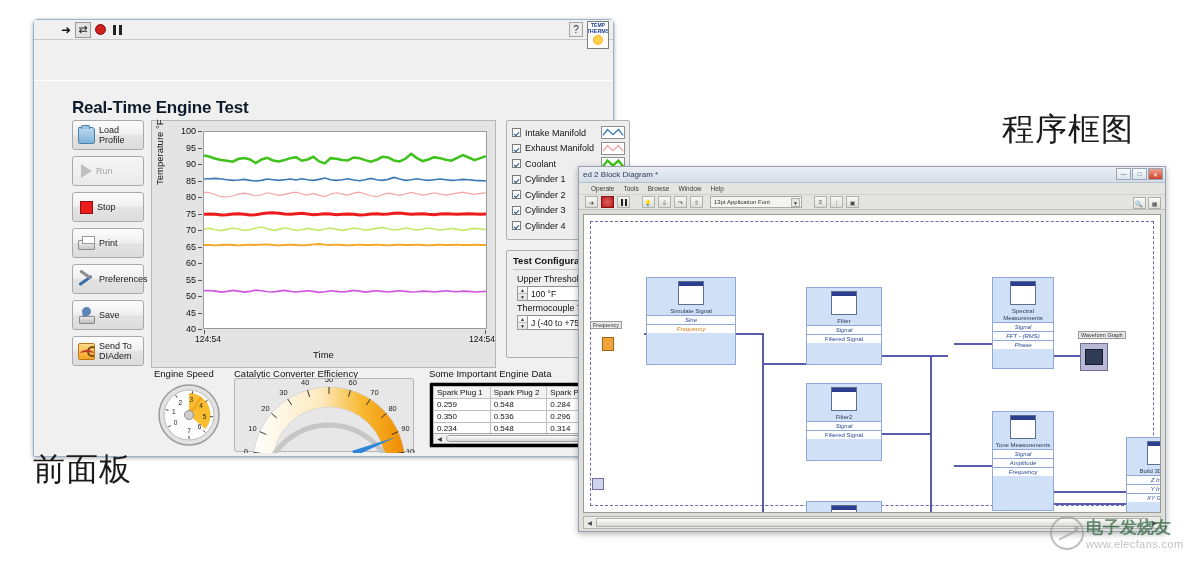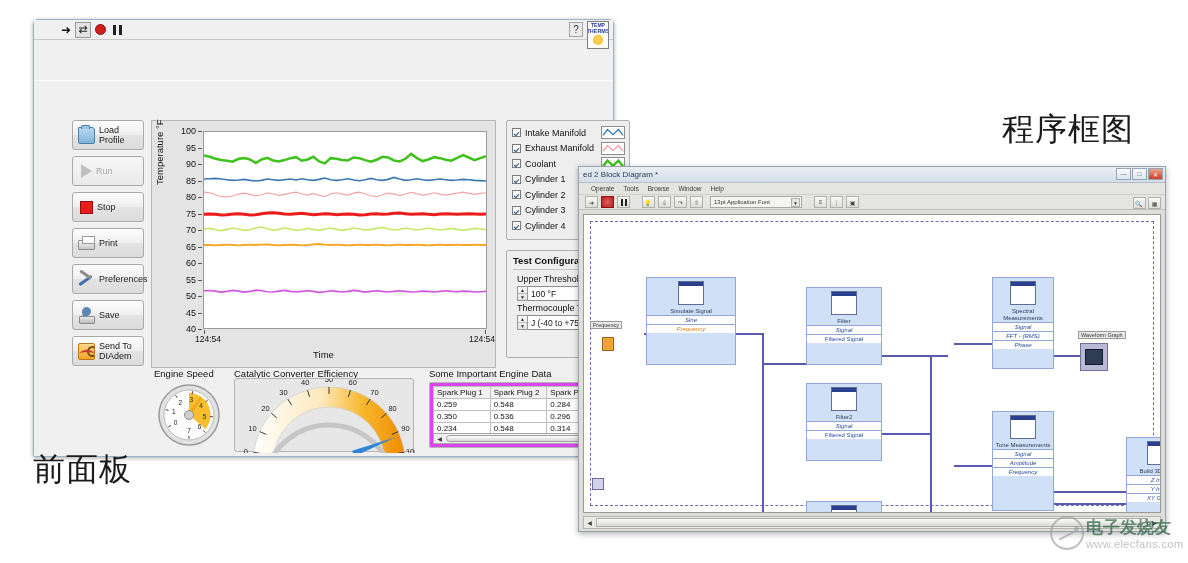--- a/index.html
+++ b/index.html
@@ -180,21 +180,21 @@
   .cfg-input{ flex:1; border:1px solid #8f8f8f; border-left:none; background:#fff;
      font-size:8.5px; color:#111; padding:0 3px; display:flex;align-items:center;
      overflow:hidden; white-space:nowrap;}
 
   
   .sec-label{ position:absolute; font-size:9.5px; color:#111;}
   #gauge-speed{ position:absolute; left:124px; top:364px; width:62px;height:62px;}
   #gauge-cat{ position:absolute; left:200px; top:358px; width:180px; height:74px;
      background:#e7e7e7; border:1px solid #b4b4b4; border-radius:3px;}
   #table-box{ position:absolute; left:395px; top:362px; width:200px; height:66px;
-     background:#d946ef; border:1px solid #b4b4b4; border-radius:2px; padding:3px;}
+     background:#000000; border:1px solid #b4b4b4; border-radius:2px; padding:3px;}
   table.eng{ border-collapse:collapse; width:185px; table-layout:fixed; background:#fff;}
   table.eng th, table.eng td{
     border:1px solid #c0c0c0; font-size:8px; font-weight:normal; color:#111;
     text-align:left; padding:1px 3px; height:12px; overflow:hidden; white-space:nowrap;}
   table.eng th{ background:#f2f2f2;}
   .vscroll{ position:absolute; right:4px; top:4px; width:11px; height:46px;
      background:#efefef; border:1px solid #a8a8a8;}
   .vscroll .arw{ height:10px; display:flex;align-items:center;justify-content:center;
      font-size:6px; color:#333; }
   .vscroll .thumb{ position:absolute; left:1px; right:1px; top:11px; height:14px;
@@ -320,20 +320,21 @@
     <div class="help-q">?</div>
     <div class="temp-icon">
       <span class="t1">TEMP</span>
       <span class="t2">THERMS</span>
       <span class="sun"></span>
     </div>
   </div>
 
   <div id="fp-body"></div>
 
+  <div id="fp-heading">Real-Time Engine Test</div>
 
   <div id="btn-col">
     <div class="lv-btn">
       <span class="ic ic-folder"></span>
       <span class="lbl">
         <span>Load</span><br>
         <span>Profile</span>
       </span>
     </div>
     <div class="lv-btn disabled">

